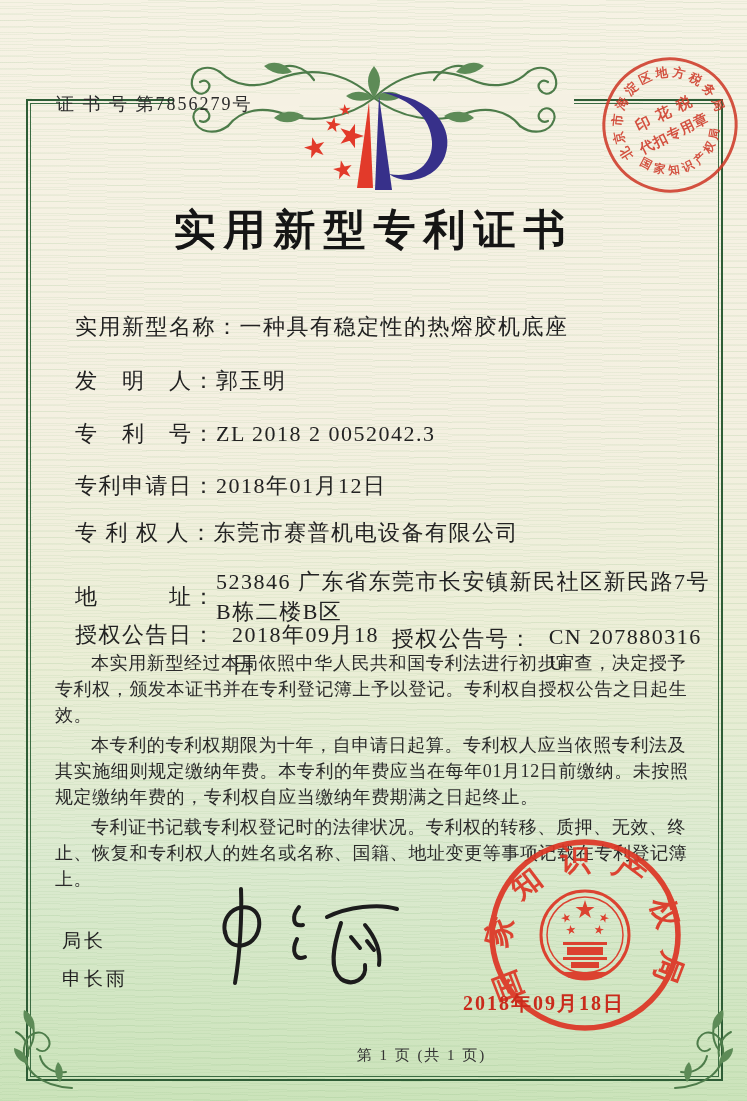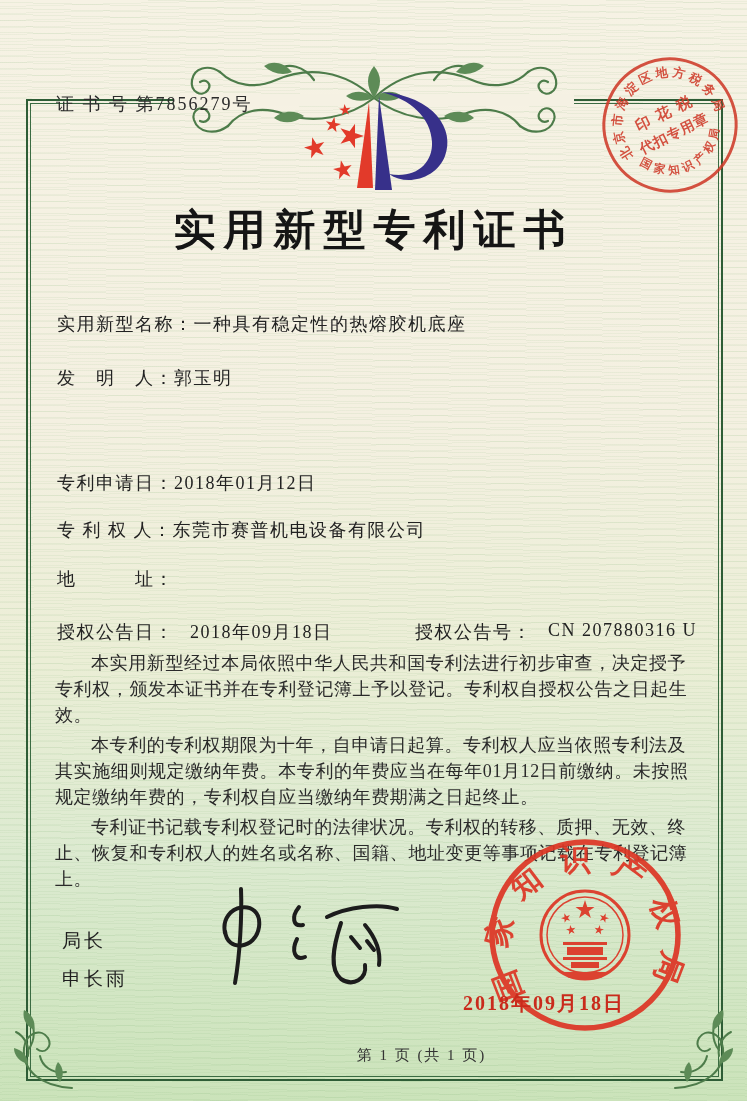--- a/index.html
+++ b/index.html
@@ -27,23 +27,23 @@
   .cert-no{
     position:absolute;left:56px;top:92px;
     font-size:18px;letter-spacing:2px;color:#2b2b2b;
   }
   .title{
     position:absolute;left:0;top:202px;width:100%;
     text-align:center;font-size:42px;font-weight:bold;
     letter-spacing:8px;color:#151515;
   }
   .field-row{
-    position:absolute;left:57px;width:640px;
-    font-size:18px;letter-spacing:1.5px;color:#222;
-    display:flex;align-items:flex-start;
+    position:absolute;left:75px;width:640px;
+    font-size:22px;letter-spacing:1.5px;color:#222;
+    display:flex;align-items:center;
   }
   .field-row .lbl{white-space:pre;flex:0 0 auto;}
   .field-row .val{flex:0 1 auto;}
   .val-wrap{max-width:520px;display:inline-block;}
   .row-split{justify-content:space-between;}
   .pair{display:flex;gap:16px;}
   .paras{
     position:absolute;left:55px;top:650px;width:643px;
     font-size:18px;line-height:26px;letter-spacing:0.6px;color:#2a2a2a;
   }
@@ -169,30 +169,35 @@
   <div class="title">实用新型专利证书</div>
 
   <div class="field-row" style="top:312px;">
     <span class="lbl">实用新型名称：</span>
     <span class="val">一种具有稳定性的热熔胶机底座</span>
   </div>
   <div class="field-row" style="top:366px;">
     <span class="lbl">发　明　人：</span>
     <span class="val">郭玉明</span>
   </div>
+  <div class="field-row" style="top:419px;">
+    <span class="lbl">专　利　号：</span>
+    <span class="val">ZL 2018 2 0052042.3</span>
+  </div>
   <div class="field-row" style="top:471px;">
     <span class="lbl">专利申请日：</span>
     <span class="val">2018年01月12日</span>
   </div>
   <div class="field-row" style="top:518px;">
     <span class="lbl">专 利 权 人：</span>
     <span class="val">东莞市赛普机电设备有限公司</span>
   </div>
   <div class="field-row" style="top:567px;">
     <span class="lbl">地　　　址：</span>
+    <span class="val val-wrap">523846 广东省东莞市长安镇新民社区新民路7号B栋二楼B区</span>
   </div>
   <div class="field-row row-split" style="top:620px;">
     <span class="pair">
       <span class="lbl">授权公告日：</span>
       <span class="val">2018年09月18日</span>
     </span>
     <span class="pair">
       <span class="lbl">授权公告号：</span>
       <span class="val">CN 207880316 U</span>
     </span>

